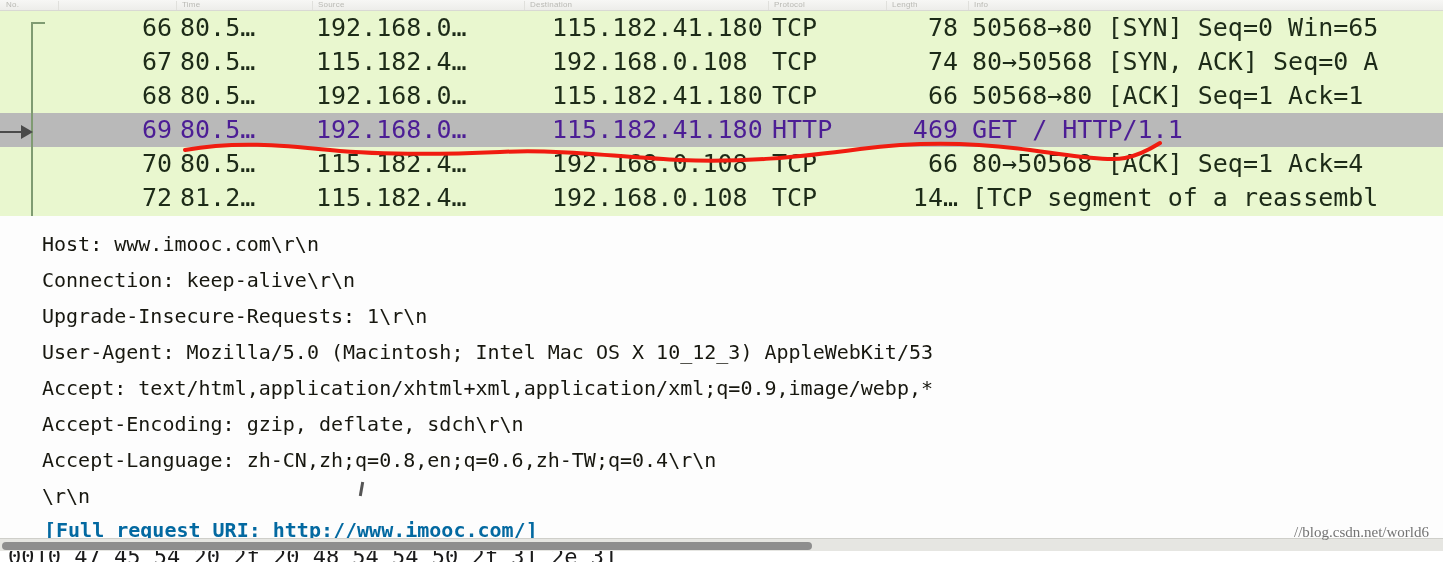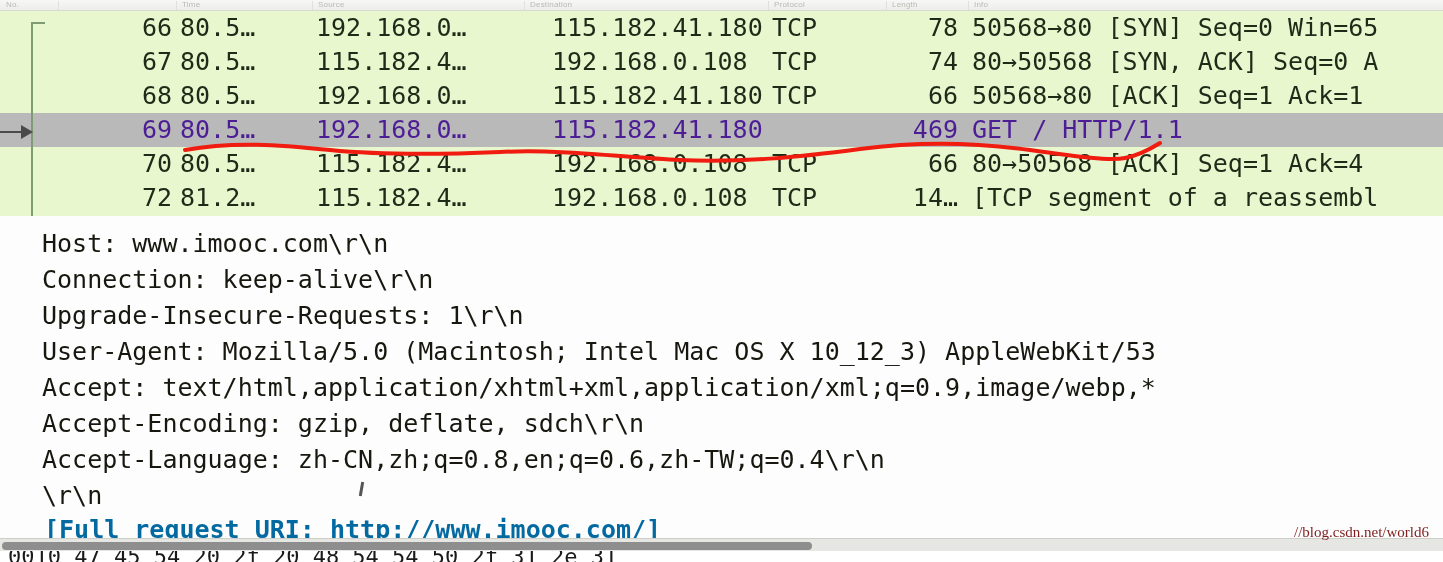--- a/index.html
+++ b/index.html
@@ -114,21 +114,21 @@
     width: 1443px;
     height: 322px;
     background: #fdfdfd;
     overflow: hidden;
   }
   .detail-line {
     position: absolute;
     left: 42px;
     height: 36px;
     line-height: 36px;
-    font-size: 25px;
+    font-size: 20px;
     color: #17170f;
     white-space: nowrap;
   }
   .detail-line.link {
     color: #0369a1;
     font-weight: bold;
     left: 44px;
   }
 
   
@@ -201,21 +201,21 @@
     opacity: .85;
   }
 
   
   #watermark {
     position: absolute;
     right: 14px;
     top: 524px;
     font-family: "Liberation Serif", serif;
     font-size: 15px;
-    color: #7f1d1d;
+    color: #737373;
     white-space: nowrap;
     z-index: 5;
   }
 </style>
 </head>
 <body>
 
 <div id="packet-list-pane">
 
   <div id="column-header">
@@ -263,20 +263,21 @@
     <span class="cell c-proto">TCP</span>
     <span class="cell c-len">66</span>
     <span class="cell c-info">50568→80 [ACK] Seq=1 Ack=1</span>
   </div>
 
   <div class="pkt-row selected" style="top:113px;">
     <span class="cell c-no">69</span>
     <span class="cell c-time">80.5…</span>
     <span class="cell c-source">192.168.0…</span>
     <span class="cell c-dest">115.182.41.180</span>
+    <span class="cell c-proto">HTTP</span>
     <span class="cell c-len">469</span>
     <span class="cell c-info">GET / HTTP/1.1</span>
   </div>
 
   <div class="pkt-row" style="top:147px;padding-left:48px;">
     <span class="cell c-no">70</span>
     <span class="cell c-time">80.5…</span>
     <span class="cell c-source">115.182.4…</span>
     <span class="cell c-dest">192.168.0.108</span>
     <span class="cell c-proto">TCP</span>

